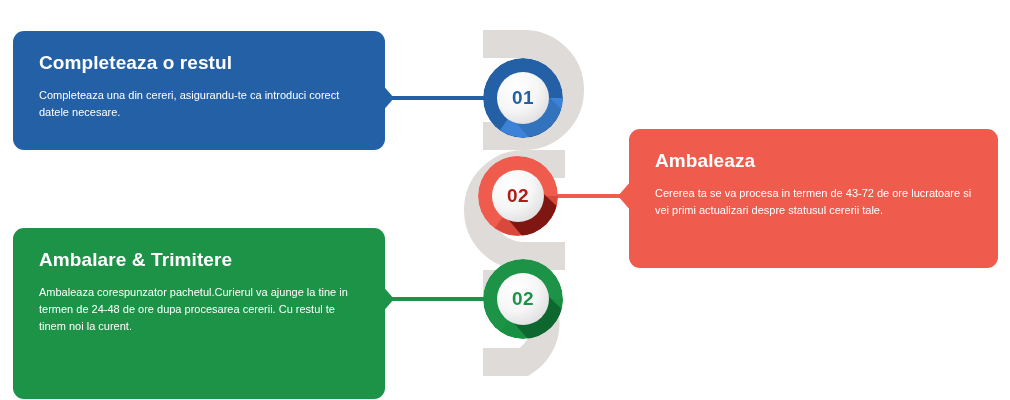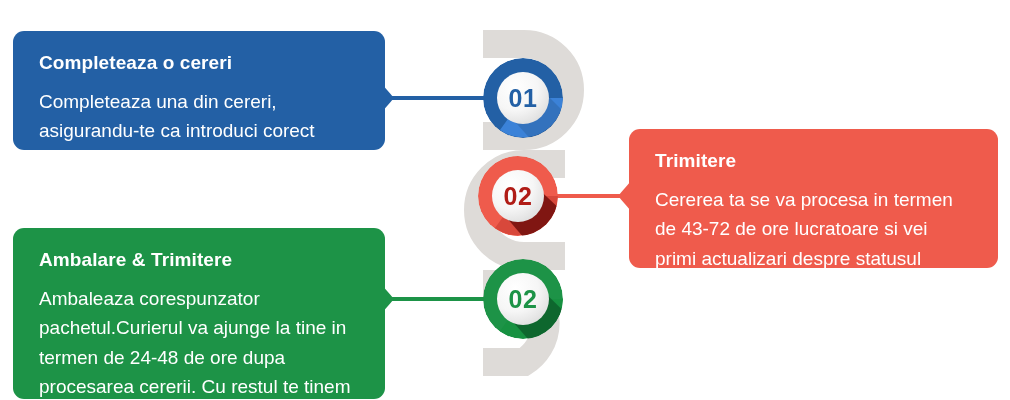--- a/index.html
+++ b/index.html
@@ -58,21 +58,21 @@
   .card-title {
     color: #ffffff;
     font-size: 19px;
     font-weight: bold;
     letter-spacing: 0.1px;
     margin: 0 0 13px 0;
     line-height: 1.1;
   }
   .card-body {
     color: #ffffff;
-    font-size: 19px;
+    font-size: 11px;
     line-height: 1.55;
     margin: 0;
     font-weight: normal;
   }
 
   
   .notch {
     position: absolute;
     width: 13px;
     height: 30px;
@@ -98,21 +98,21 @@
   .badge svg { display: block; }
   .badge-num {
     position: absolute;
     left: 0;
     top: 0;
     width: 80px;
     height: 80px;
     display: flex;
     align-items: center;
     justify-content: center;
-    font-size: 25px;
+    font-size: 19px;
     font-weight: bold;
     letter-spacing: 0.5px;
     pointer-events: none;
   }
   .badge-num.blue  { color: #2360a5; }
   .badge-num.red   { color: #b01c16; }
   .badge-num.green { color: #1d9347; }
 </style>
 </head>
 <body>
@@ -131,27 +131,27 @@
       </g>
     </svg>
   </div>
 
   <div class="connector blue" style="left:379px; top:96px;  width:110px;"></div>
   <div class="connector red" style="left:521px; top:194px; width:112px;"></div>
   <div class="connector green" style="left:379px; top:297px; width:110px;"></div>
 
   <div class="notch right blue" style="left:381px; top:83px;"></div>
   <div class="card blue" style="left:13px; top:31px; width:372px; height:119px;">
-    <div class="card-title">Completeaza o cereri</div>
+    <div class="card-title">Completeaza o restul</div>
     <div class="card-body">Completeaza una din cereri, asigurandu-te ca introduci corect datele necesare.</div>
   </div>
 
   <div class="notch left red" style="left:618px; top:181px;"></div>
   <div class="card red" style="left:629px; top:129px; width:369px; height:139px;">
-    <div class="card-title">Trimitere</div>
+    <div class="card-title">Ambaleaza</div>
     <div class="card-body">Cererea ta se va procesa in termen de 43-72 de ore lucratoare si vei primi actualizari despre statusul cererii tale.</div>
   </div>
 
   <div class="notch right green" style="left:381px; top:284px;"></div>
   <div class="card green" style="left:13px; top:228px; width:372px; height:171px;">
     <div class="card-title">Ambalare &amp; Trimitere</div>
     <div class="card-body">Ambaleaza corespunzator pachetul.Curierul va ajunge la tine in termen de 24-48 de ore dupa procesarea cererii. Cu restul te tinem noi la curent.</div>
   </div>
 
   <div class="badge" style="left:483px; top:58px;">

